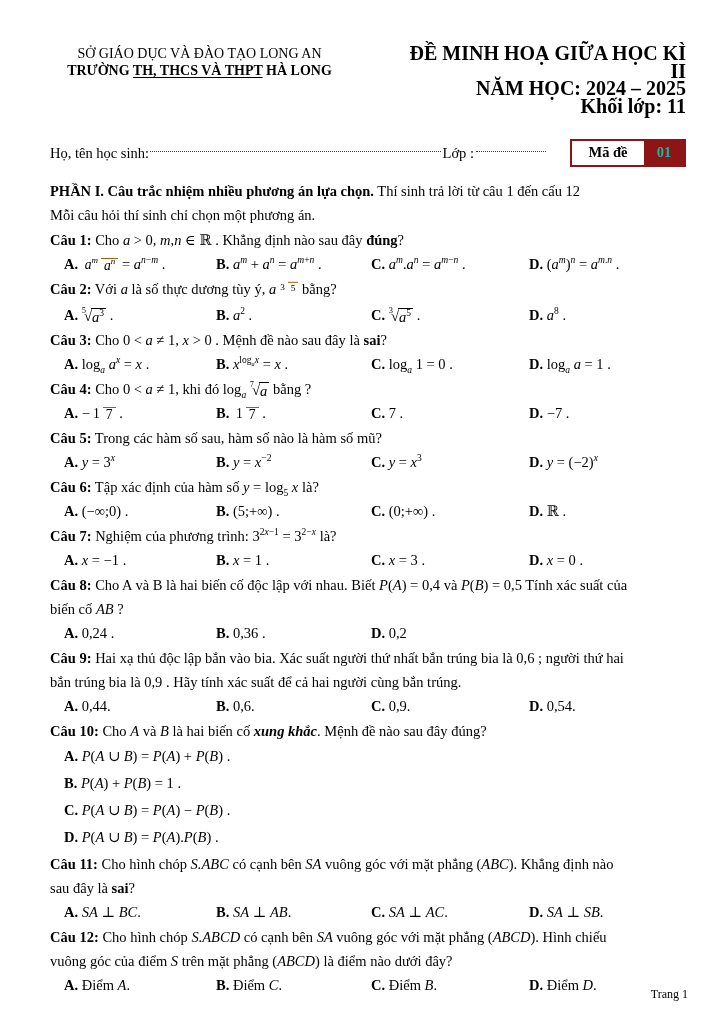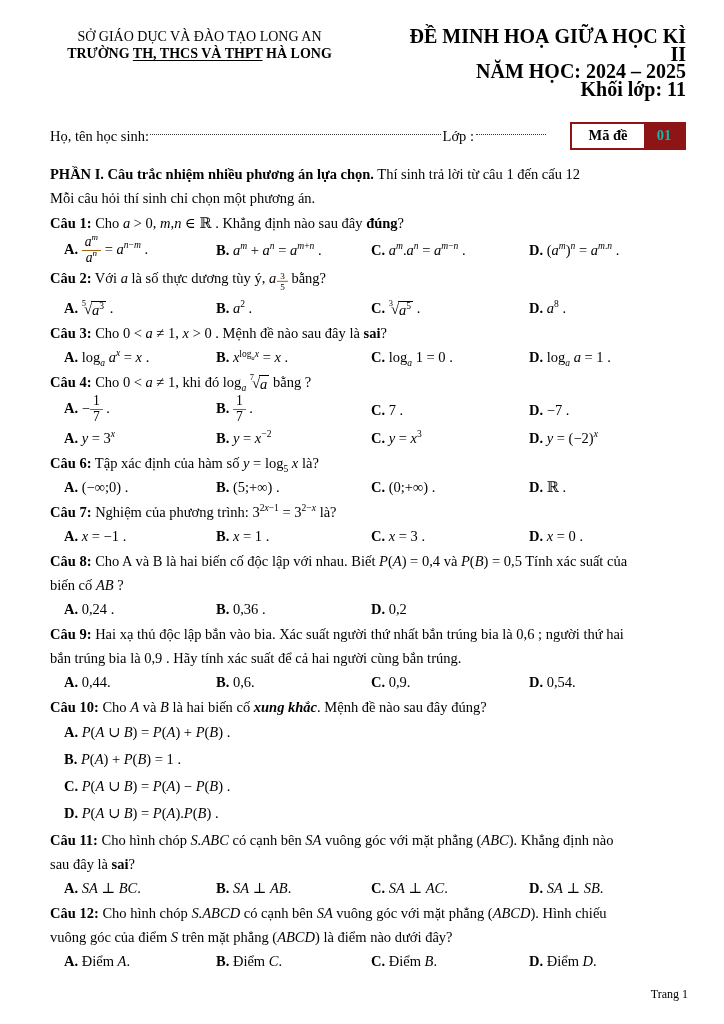--- a/index.html
+++ b/index.html
@@ -5,21 +5,21 @@
   html,body{margin:0;padding:0;}
   body{
     width:724px;height:1024px;background:#ffffff;color:#000;
     font-family:"Liberation Serif","DejaVu Serif",serif;
     font-size:14.5px;position:relative;overflow:hidden;
   }
   b{font-weight:bold}
   i{font-style:italic}
   sup{font-size:0.66em;line-height:0}
   sub{font-size:0.66em;line-height:0}
-  .page{padding:28px 38px 0 50px}
+  .page{padding:45px 38px 0 50px}
 
   
   .hdr{display:flex;justify-content:space-between;align-items:flex-start}
   .hdr-left{width:47%;text-align:center;line-height:17px;font-size:14px}
   .hdr-left .l2{font-weight:bold}
   .hdr-left u{text-underline-offset:2px}
   .hdr-right{width:45%;text-align:right;line-height:17.5px;font-size:20px;font-weight:bold}
 
   
   .stu{display:flex;align-items:center;margin-top:24px;height:28px}
@@ -32,21 +32,21 @@
 
   
   .content{margin-top:12px;line-height:24px}
   .p1-title{}
   .q{margin-top:1px}
   .opts{display:grid;grid-template-columns:152px 155px 158px auto;padding-left:14px;align-items:center}
   .opts-stack{padding-left:14px}
   .opts-stack .sopt{line-height:27px}
 
   
-  .frac{display:inline-flex;flex-direction:column;vertical-align:middle;line-height:1.08;font-size:0.94em;text-align:center}
+  .frac{display:inline-flex;flex-direction:row;vertical-align:middle;line-height:1.08;font-size:0.94em;text-align:center}
   .frac .fn{padding:0 3px}
   .frac .fd{border-top:1px solid #a16207;padding:0 3px}
   .pow{display:inline-block;vertical-align:baseline;transform:translateY(-0.45em);font-size:0.64em;margin-left:1px}
   .pow .frac{font-size:1em;vertical-align:baseline}
   .rad{display:inline-flex;align-items:flex-start;vertical-align:middle}
   .rad .ri{font-size:0.58em;line-height:1;transform:translateY(-0.15em);margin-right:-2px}
   .rad .rs{line-height:1.15;font-size:1.02em}
   .rad .rb{border-top:1px solid #000;padding:0 2px 0 1px;margin-left:-1px;line-height:1.15}
 
   .footer{position:absolute;right:36px;bottom:22px;font-size:12px}
@@ -141,20 +141,21 @@
         <span><b>B.</b> <span class="frac">
               <span class="fn">1</span>
               <span class="fd">7</span>
             </span> .</span>
         <span><b>C.</b> 7 .</span>
         <span><b>D.</b> −7 .</span>
       </div>
     </div>
 
     <div class="q">
+      <div class="q-body"><b>Câu 5:</b> Trong các hàm số sau, hàm số nào là hàm số mũ?</div>
       <div class="opts">
         <span><b>A.</b> <i>y</i> = 3<sup><i>x</i></sup></span>
         <span><b>B.</b> <i>y</i> = <i>x</i><sup>−2</sup></span>
         <span><b>C.</b> <i>y</i> = <i>x</i><sup>3</sup></span>
         <span><b>D.</b> <i>y</i> = (−2)<sup><i>x</i></sup></span>
       </div>
     </div>
 
     <div class="q">
       <div class="q-body"><b>Câu 6:</b> Tập xác định của hàm số <i>y</i> = log<sub>5</sub> <i>x</i> là?</div>

